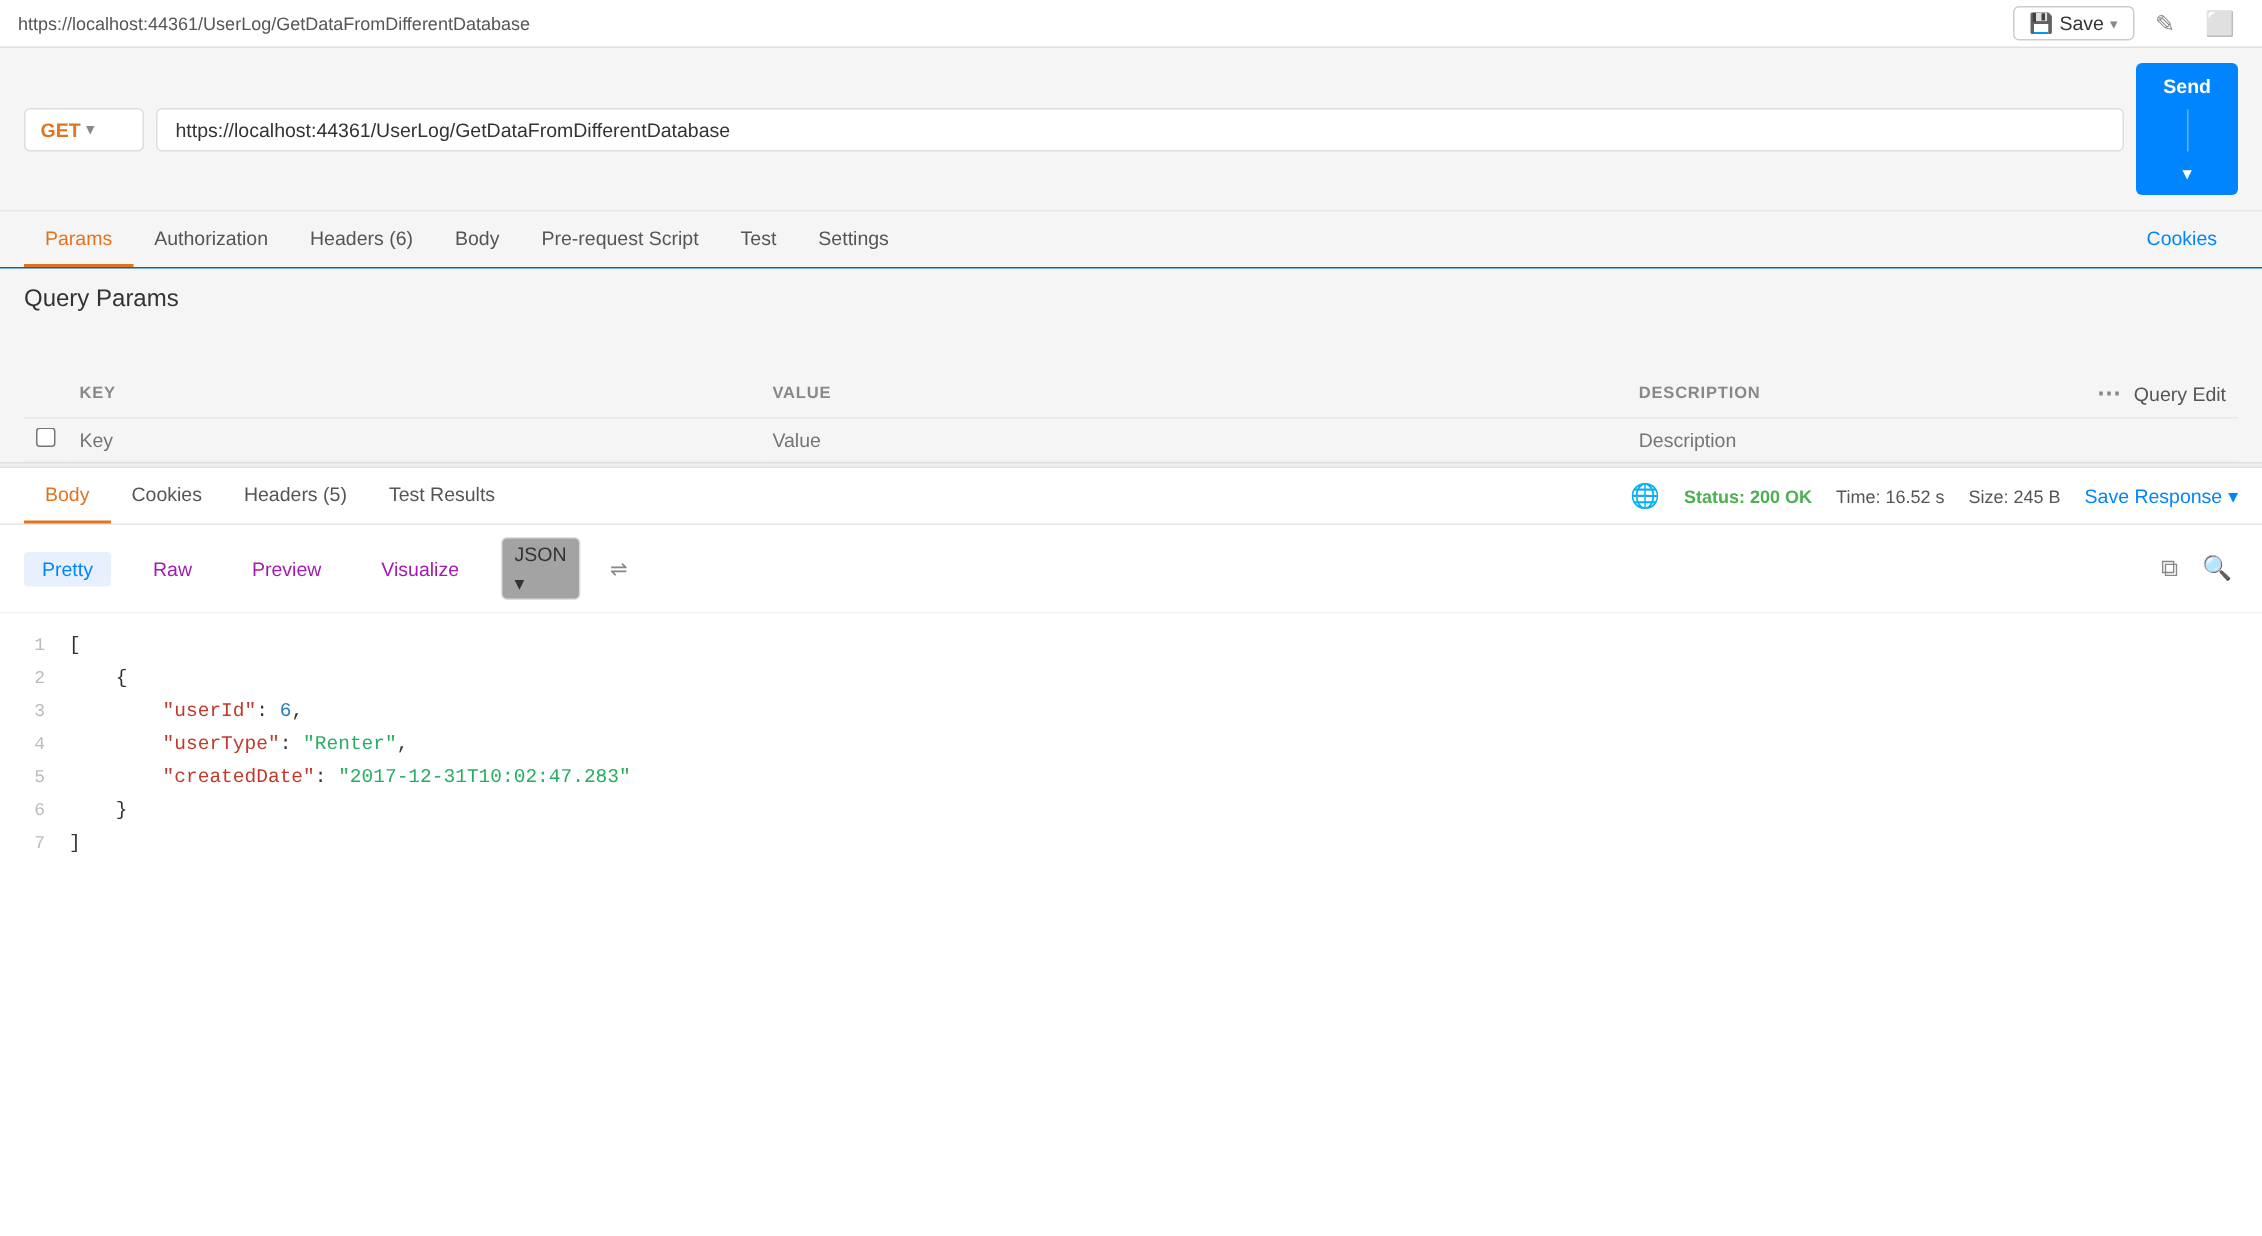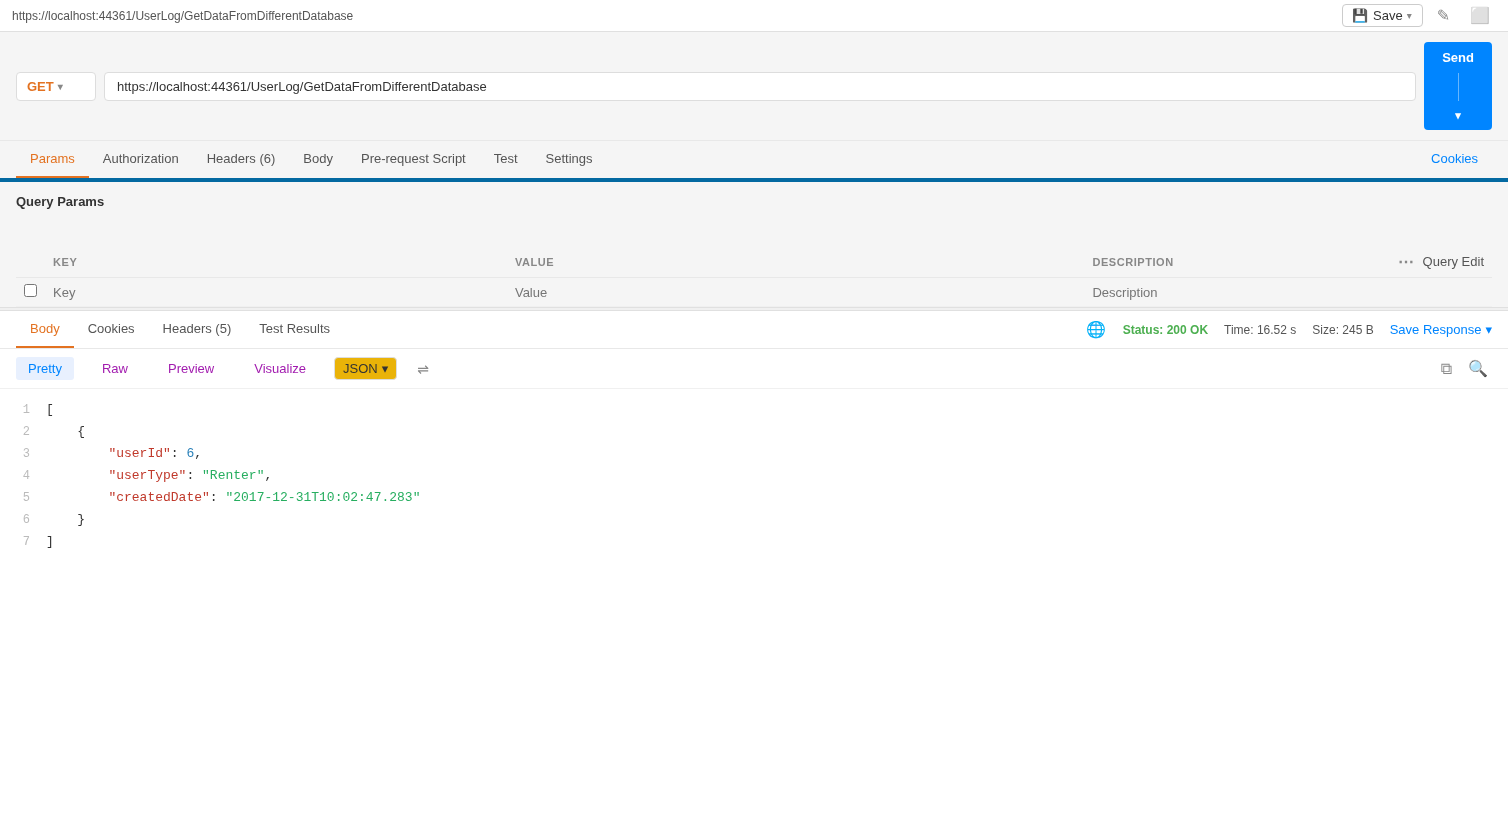--- a/index.html
+++ b/index.html
@@ -116,21 +116,21 @@
     .send-btn-chevron {
       padding: 8px 10px;
       font-size: 11px;
     }
 
     
     .tabs {
       display: flex;
       align-items: center;
       padding: 0 16px;
-      border-bottom: 4px solid #0369a1;
+      border-bottom: 1px solid #0369a1;
       gap: 0;
       justify-content: flex-end;
     }
     .tab {
       padding: 10px 14px;
       font-size: 13px;
       color: #555;
       cursor: pointer;
       border-bottom: 2px solid transparent;
       text-decoration: none;
@@ -144,22 +144,22 @@
       margin-left: auto;
       color: #0085ff;
       border-bottom: 2px solid transparent;
     }
 
     
     .params-section {
       padding: 12px 16px 0;
     }
     .params-title {
-      font-size: 13px;
-      font-weight: 700;
+      font-size: 16px;
+      font-weight: 400;
       color: #333;
       margin-bottom: 10px;
     }
     .params-table {
       width: 100%;
       border-collapse: collapse;
       margin-top: 37px;
     }
     .params-table th {
       text-align: left;
@@ -280,22 +280,23 @@
     }
     .json-select {
       display: flex;
       align-items: flex-start;
       gap: 4px;
       border: 1px solid #ddd;
       border-radius: 4px;
       padding: 3px 8px;
       font-size: 13px;
       cursor: pointer;
-      background: #eab308;
+      background: #a3a3a3;
       color: #333;
+      flex-direction: column;
     }
     .filter-icon {
       color: #888;
       font-size: 14px;
       cursor: pointer;
       margin-left: 4px;
     }
     .format-bar-right {
       margin-left: auto;
       display: flex;

